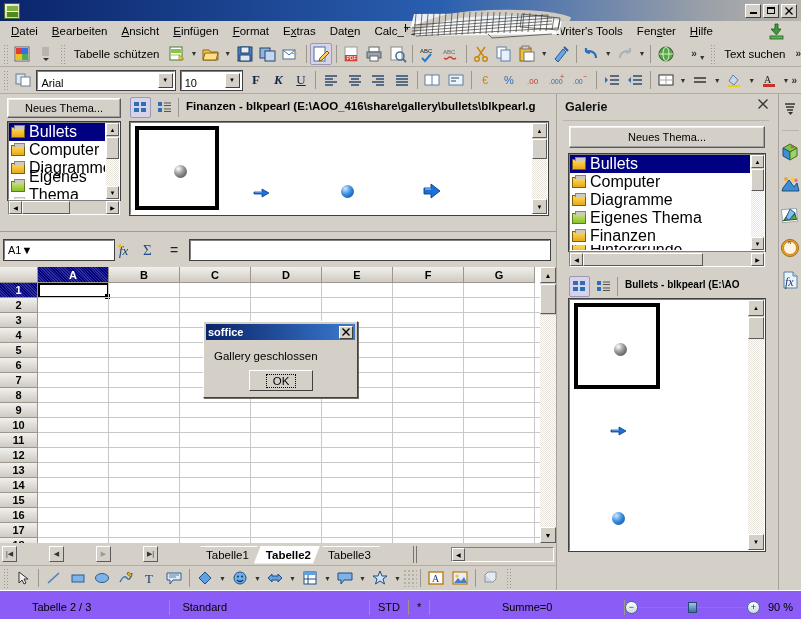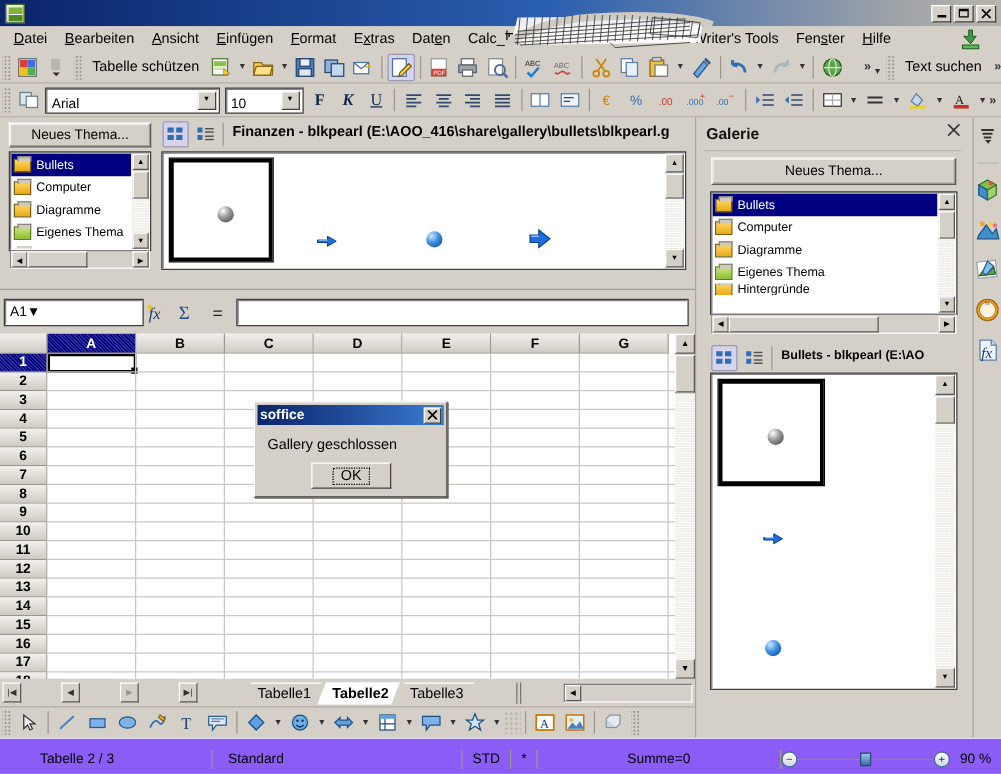--- a/index.html
+++ b/index.html
@@ -56,21 +56,21 @@
   .menu-dl-icon {
     position:absolute; right:16px; top:22px; width:18px; height:18px;
   }
 
   
   .toolbar {
     position:absolute; left:0; width:801px; height:26px;
     background:#d4d0c8; border-bottom:1px solid #b0aca4;
     display:flex; align-items:center;
   }
-  .tb1 { top:41px;justify-content:flex-end; }
+  .tb1 { top:41px; }
   .tb2 { top:67px; height:27px; }
   .grip { width:7px; height:20px; margin:0 2px;
     background-image:radial-gradient(circle,#9b968e 1px, transparent 1px);
     background-size:3px 3px; background-position:1px 0; }
   .ticon {
     width:22px; height:22px; margin:0 1px; position:relative;
     display:inline-flex; align-items:center; justify-content:center;
     border:1px solid transparent; border-radius:2px;
   }
   .ticon.sel { background:#d7d3ea; border-color:#9b97b5; }
@@ -118,21 +118,21 @@
   .gal-sep { position:absolute; left:178px; top:4px; width:1px; height:19px; background:#9b968e; }
   .gal-path {
     position:absolute; left:186px; top:6px; font-size:11.5px; font-weight:bold;
     color:#000; white-space:nowrap; overflow:hidden; width:362px;
   }
   .listbox {
     position:absolute; background:#fff; border:1px solid;
     border-color:#808080 #fff #fff #808080; outline:1px solid #404040;
   }
   .gal-list { left:8px; top:28px; width:112px; height:78px; }
-  .gal-row { display:flex; align-items:center; height:18px; padding-left:2px; font-size:10px; }
+  .gal-row { display:flex; align-items:center; height:18px; padding-left:2px; font-size:16px; }
   .gal-row.sel { background:#000080; color:#fff; }
   .folder {
     width:14px; height:11px; margin-right:4px; position:relative; flex:none;
     background:linear-gradient(to bottom,#ffd75e,#e8a917);
     border:1px solid #7a6212;
   }
   .folder.green { background:linear-gradient(to bottom,#c8e87a,#8bbf2c); border-color:#5d7d1a; }
   .folder:before {
     content:""; position:absolute; left:2px; top:-3px; width:9px; height:3px;
     background:#cfcabb; border:1px solid #8a8578; border-bottom:none;
@@ -1049,20 +1049,24 @@
           <span>Computer</span>
         </div>
         <div class="gal-row">
           <span class="folder"></span>
           <span>Diagramme</span>
         </div>
         <div class="gal-row">
           <span class="folder green"></span>
           <span>Eigenes Thema</span>
         </div>
+        <div class="gal-row">
+          <span class="folder"></span>
+          <span>Finanzen</span>
+        </div>
         <div class="gal-row" style="height:9px;overflow:hidden;">
           <span class="folder"></span>
           <span>Hintergründe</span>
         </div>
       </div>
       <div class="vscroll">
         <div class="sbtn">▲</div>
         <div class="sthumb"></div>
         <div class="strack"></div>
         <div class="sbtn">▼</div>

